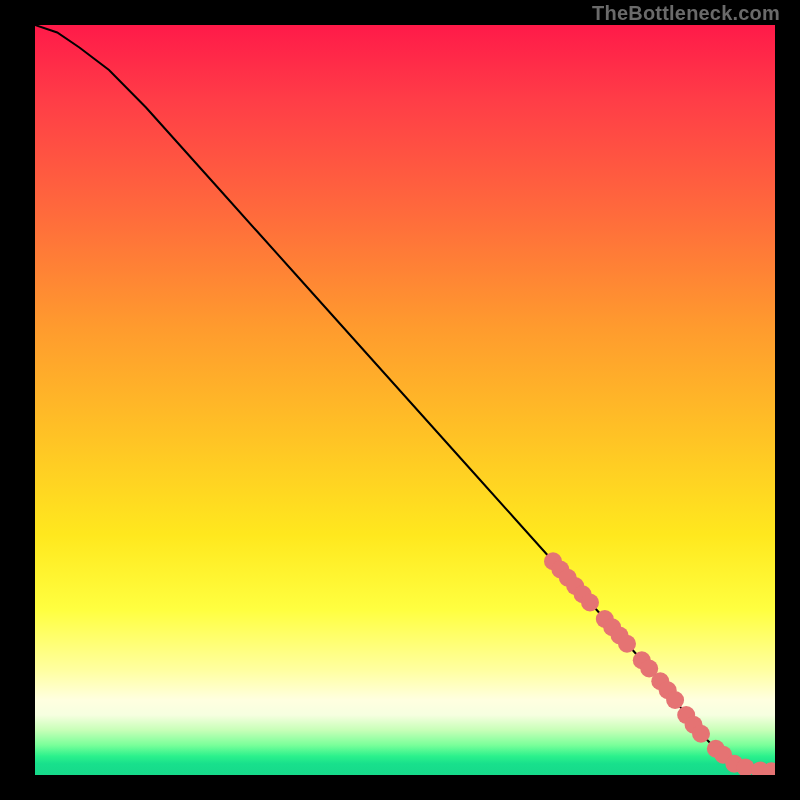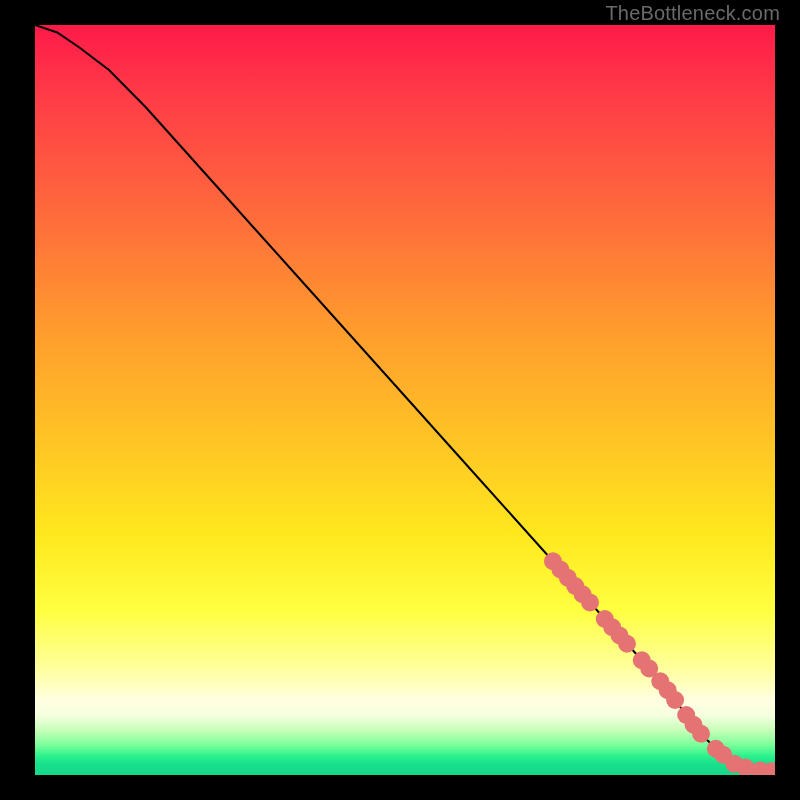--- a/index.html
+++ b/index.html
@@ -15,21 +15,21 @@
     position: relative;
     width: 800px;
     height: 800px;
   }
   .watermark {
     position: absolute;
     top: 2px;
     right: 20px;
     color: #6a6a6a;
     font-size: 20px;
-    font-weight: 400;
+    font-weight: 700;
     letter-spacing: 0.2px;
     z-index: 5;
     text-align: center;
   }
   .plot-area {
     position: absolute;
     left: 35px;
     top: 25px;
     width: 740px;
     height: 750px;

